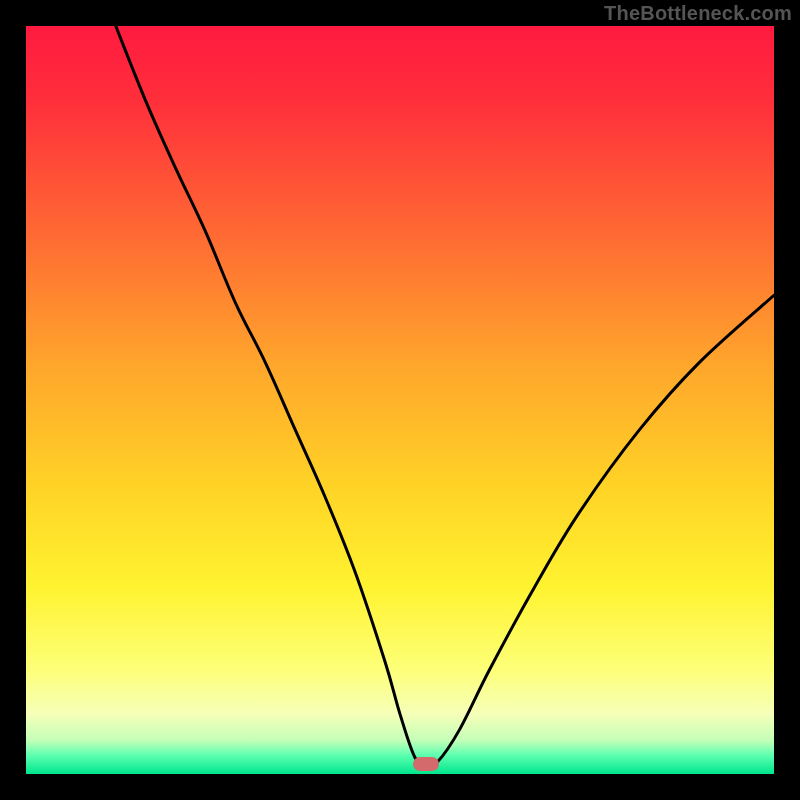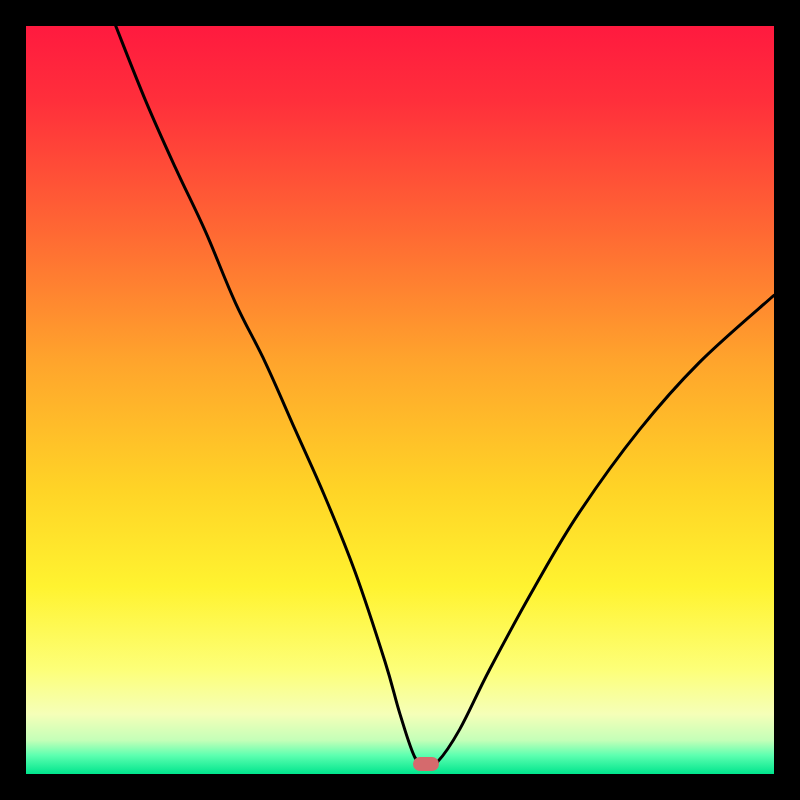--- a/index.html
+++ b/index.html
@@ -50,20 +50,21 @@
     border-radius: 7px;
     background: #d56a6d;
     transform: translate(-50%, -50%);
   }
 </style>
 </head>
 <body>
 
 <div class="frame">
 
+  <div class="watermark">TheBottleneck.com</div>
 
   <div class="plot">
 
     <svg class="gradient" viewBox="0 0 748 748" preserveAspectRatio="none">
       <defs>
         <linearGradient id="bg" x1="0" y1="0" x2="0" y2="1">
             <stop offset="0.00%" stop-color="#ff1a3f"></stop>
             <stop offset="10.00%" stop-color="#ff2f3b"></stop>
             <stop offset="28.00%" stop-color="#ff6a33"></stop>
             <stop offset="45.00%" stop-color="#ffa52c"></stop>

